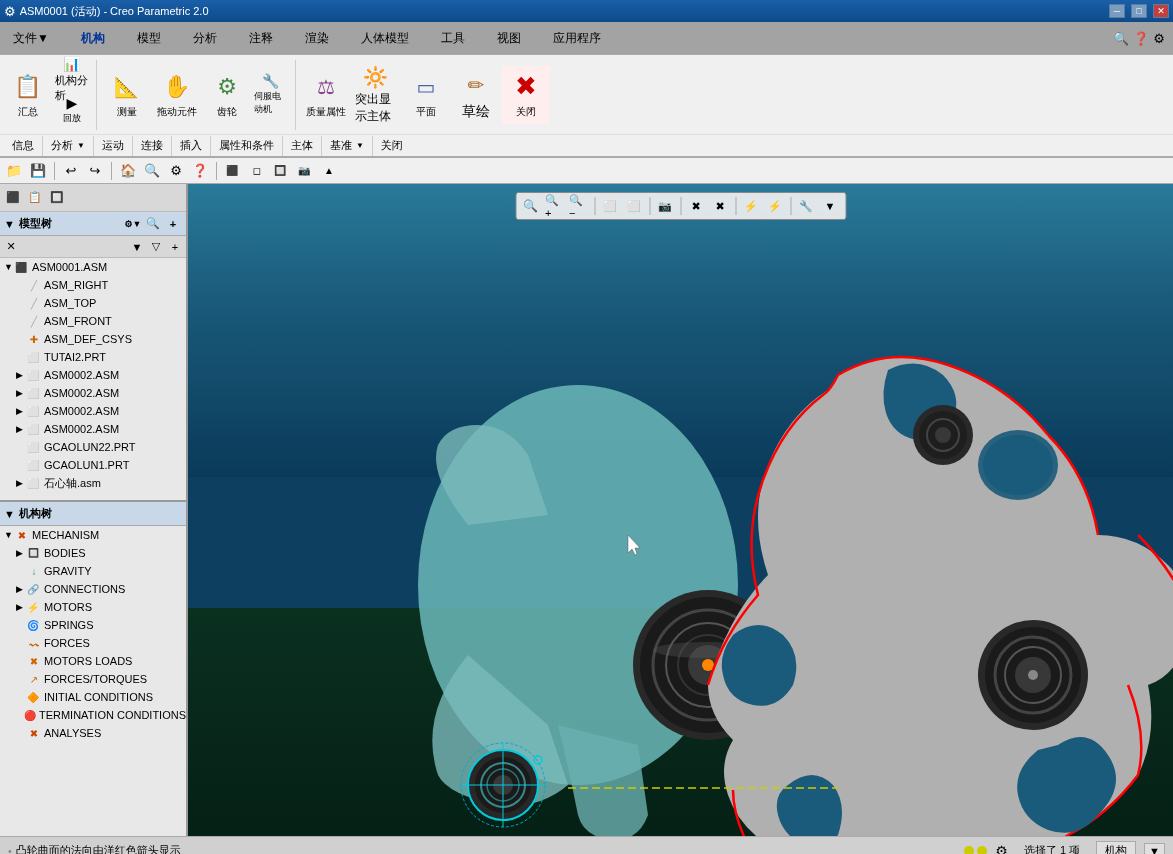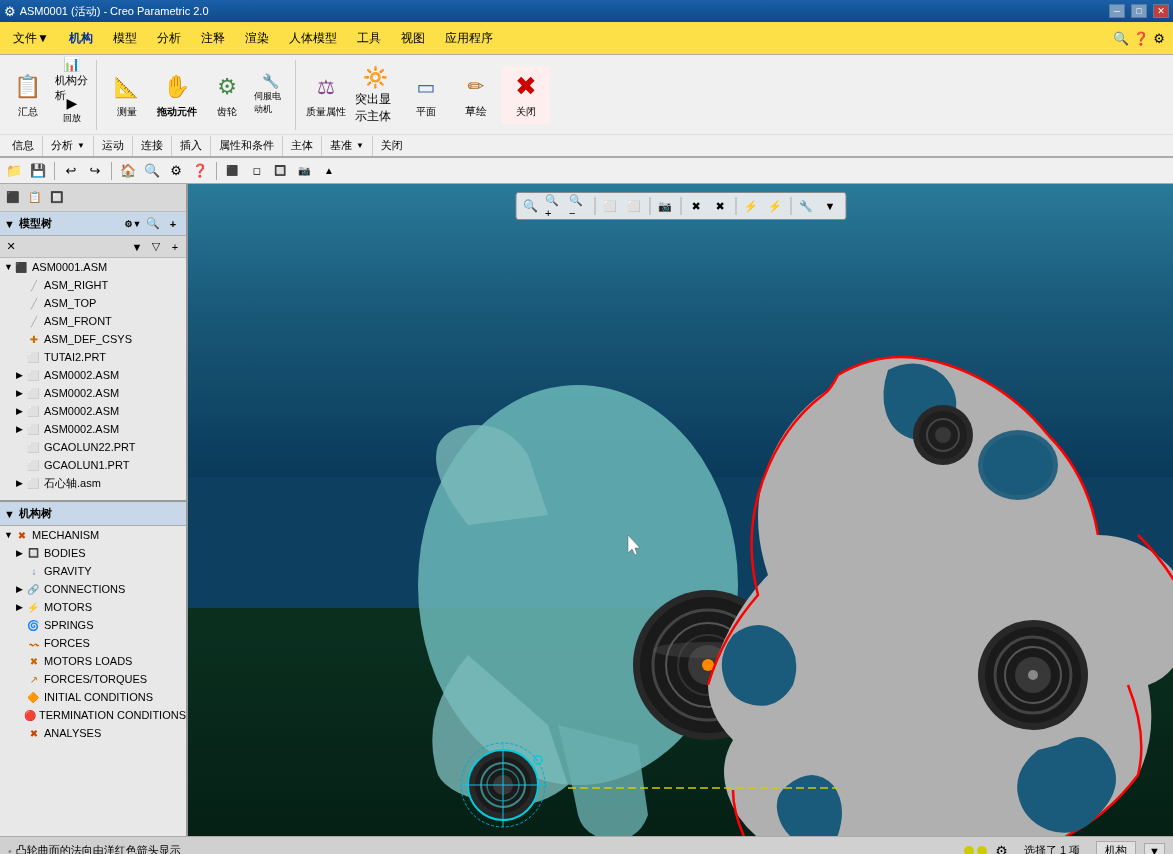--- a/index.html
+++ b/index.html
@@ -10,22 +10,22 @@
       width: 100%; height: 22px; background: linear-gradient(to bottom, #1a5fa8, #0d4a8a);
       display: flex; align-items: center; justify-content: space-between;
       padding: 0 4px; color: white; font-size: 11px;
     }
     #titlebar-left { display: flex; align-items: center; gap: 4px; }
     #titlebar-right { display: flex; align-items: center; gap: 6px; }
     .title-btn { width: 16px; height: 14px; background: #7a9cc0; border: 1px solid #5a7ca0; cursor: pointer; display: flex; align-items: center; justify-content: center; font-size: 9px; color: white; }
 
     
     #menubar {
-      width: 100%; height: 24px; background: #fde047; border-bottom: 1px solid #aaa;
-      display: flex; align-items: center; padding: 16px 4px; gap: 2px;
+      width: 100%; height: 24px; background: #a3a3a3; border-bottom: 1px solid #aaa;
+      display: flex; align-items: center; padding: 16px 4px; gap: 14px;
     }
     .menu-item {
       padding: 2px 8px; cursor: pointer; font-size: 12px; border: 1px solid transparent;
     }
 
     
     #toolbar-area {
       width: 100%; background: #f0f0f0; border-bottom: 1px solid #aaa;
     }
     #toolbar-row1 {
@@ -220,21 +220,21 @@
       </div>
     </div>
 
     <div class="toolbar-group">
       <div class="tb-btn">
         <div class="icon-box" style="color:#4488cc;">📐</div>
         <span style="font-size:10px;">测量</span>
       </div>
       <div class="tb-btn">
         <div class="icon-box" style="font-size:22px;">✋</div>
-        <span style="font-size:10px;font-weight:bold;">拖动元件</span>
+        <span style="font-size:10px;">拖动元件</span>
       </div>
       <div class="tb-btn">
         <div class="icon-box" style="color:#448844; font-size:22px;">⚙</div>
         <span style="font-size:10px;">齿轮</span>
       </div>
       <div style="display:flex; flex-direction:column; gap:2px;">
         <div class="tb-btn-small">
           <div class="icon-box-sm">🔧</div>
           <span style="font-size:9px;">伺服电动机</span>
         </div>
@@ -249,21 +249,21 @@
       <div class="tb-btn">
         <div class="icon-box" style="color:#cc4444;">🔆</div>
         <span style="font-size:12px;">突出显示主体</span>
       </div>
       <div class="tb-btn">
         <div class="icon-box" style="color:#4466aa;">▭</div>
         <span style="font-size:10px;">平面</span>
       </div>
       <div class="tb-btn">
         <div class="icon-box" style="color:#aa6622;">✏</div>
-        <span style="font-size:11px;">草绘</span>
+        <span style="font-size:14px;">草绘</span>
       </div>
       <div class="tb-btn" style="background:#ffeeee;">
         <div class="icon-box" style="color:#cc0000; font-size:26px;">✖</div>
         <span style="font-size:10px;">关闭</span>
       </div>
     </div>
   </div>
 
   <div id="toolbar-labels">
     <div class="tl-group">信息</div>

